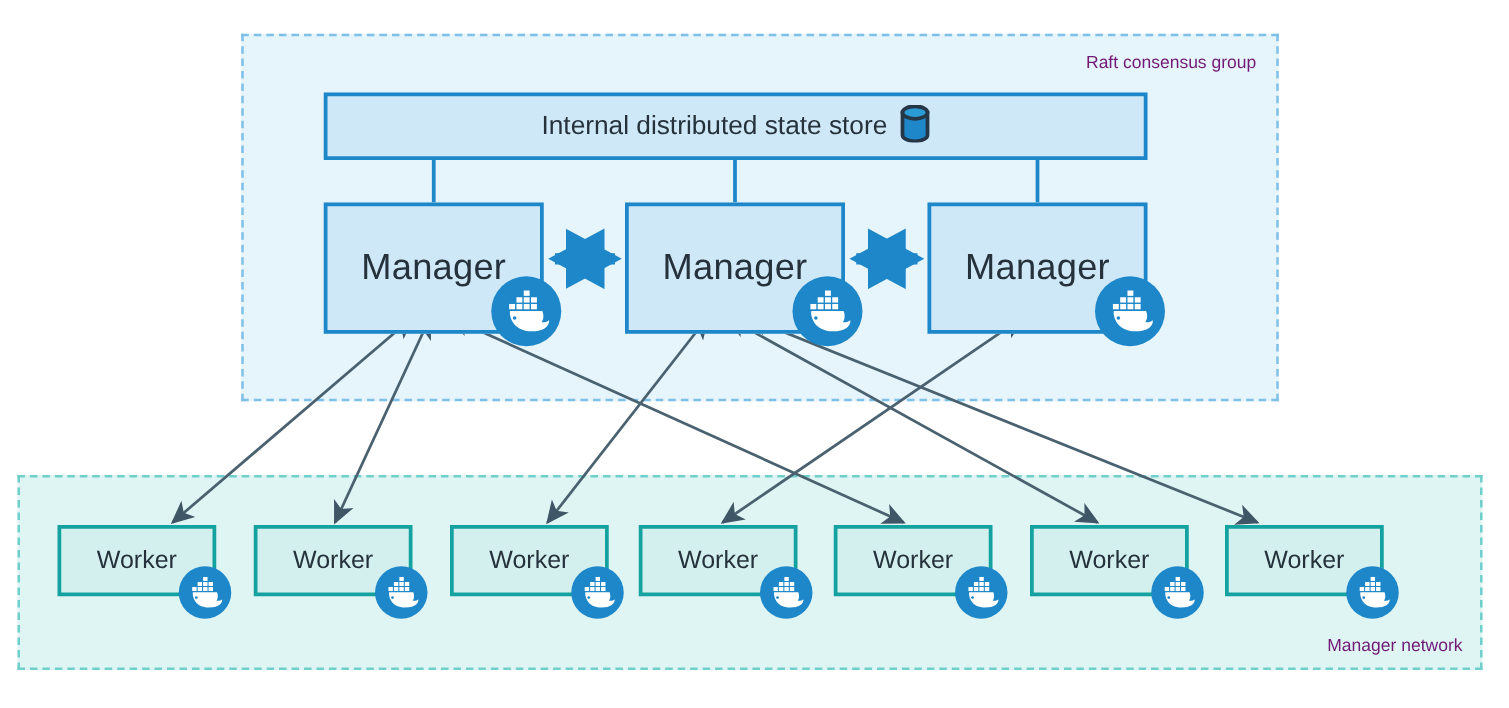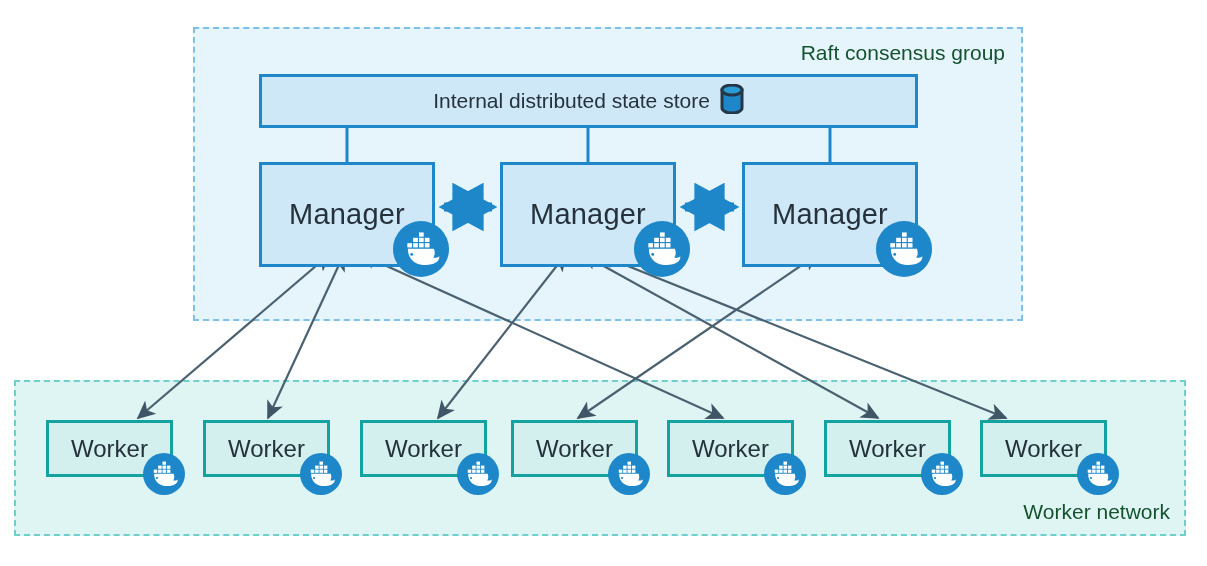--- a/index.html
+++ b/index.html
@@ -42,22 +42,22 @@
   .zone-gossip {
     left: 14px;
     top: 380px;
     width: 1172px;
     height: 156px;
     background: #dff5f4;
     border: 2px dashed #6ecfcb;
   }
   .zone-label {
     position: absolute;
-    font-size: 21px;
-    color: #14532d;
+    font-size: 14px;
+    color: #701a75;
     white-space: nowrap;
   }
   .zone-raft .zone-label {
     right: 16px;
     top: 12px;
   }
   .zone-gossip .zone-label {
     right: 14px;
     bottom: 10px;
   }
@@ -115,21 +115,21 @@
     width: 127px;
     height: 57px;
     box-sizing: border-box;
     background: #d3f0ee;
     border: 3px solid #14a2a0;
     display: flex;
     align-items: center;
     justify-content: center;
   }
   .worker-label {
-    font-size: 24px;
+    font-size: 20px;
     color: #25323c;
   }
 
   
   .whale {
     position: absolute;
     border-radius: 50%;
     background: #1d87c9;
     display: block;
   }
@@ -150,21 +150,21 @@
 </head>
 <body>
 
 <div id="canvas">
 
   <div class="zone zone-raft">
     <span class="zone-label">Raft consensus group</span>
   </div>
 
   <div class="zone zone-gossip">
-    <span class="zone-label">Worker network</span>
+    <span class="zone-label">Manager network</span>
   </div>
 
   <svg id="wires" viewBox="0 0 1207 566" xmlns="http://www.w3.org/2000/svg">
     <defs>
       <marker id="arrowDark" markerWidth="9" markerHeight="9" refX="7.6" refY="4.5" orient="auto" markerUnits="strokeWidth">
         <path d="M0,0.6 L8.4,4.5 L0,8.4 L2.2,4.5 Z" fill="#3f5666"></path>
       </marker>
       <marker id="arrowDarkStart" markerWidth="9" markerHeight="9" refX="7.6" refY="4.5" orient="auto-start-reverse" markerUnits="strokeWidth">
         <path d="M0,0.6 L8.4,4.5 L0,8.4 L2.2,4.5 Z" fill="#3f5666"></path>
       </marker>

